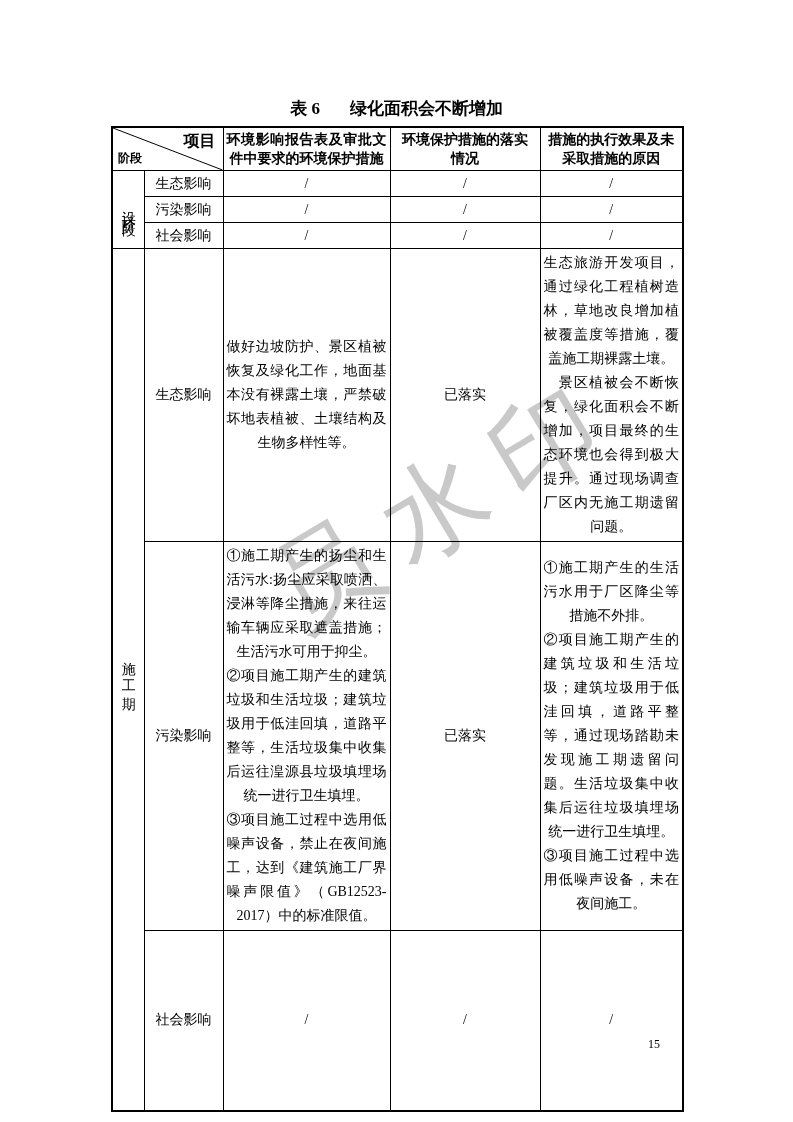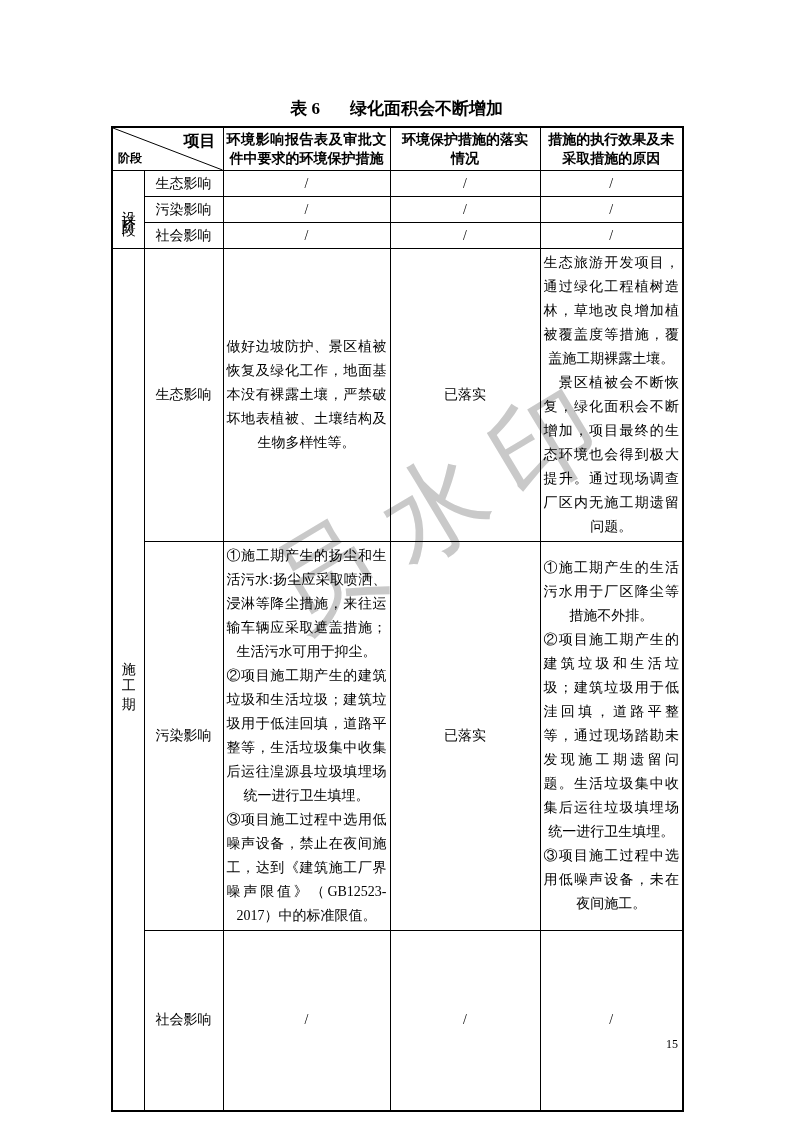--- a/index.html
+++ b/index.html
@@ -98,21 +98,21 @@
     text-align-last: center;
     line-height: 24px;
     white-space: pre-line;
   }
   .page-number {
     position: absolute;
     left: 648px;
     top: 1037px;
     width: 30px;
     font-size: 12px;
-    text-align: right;
+    text-align: left;
     z-index: 2;
   }
 </style>
 </head>
 <body>
 
 <div class="page">
 
   <div class="watermark">员水印</div>
 

